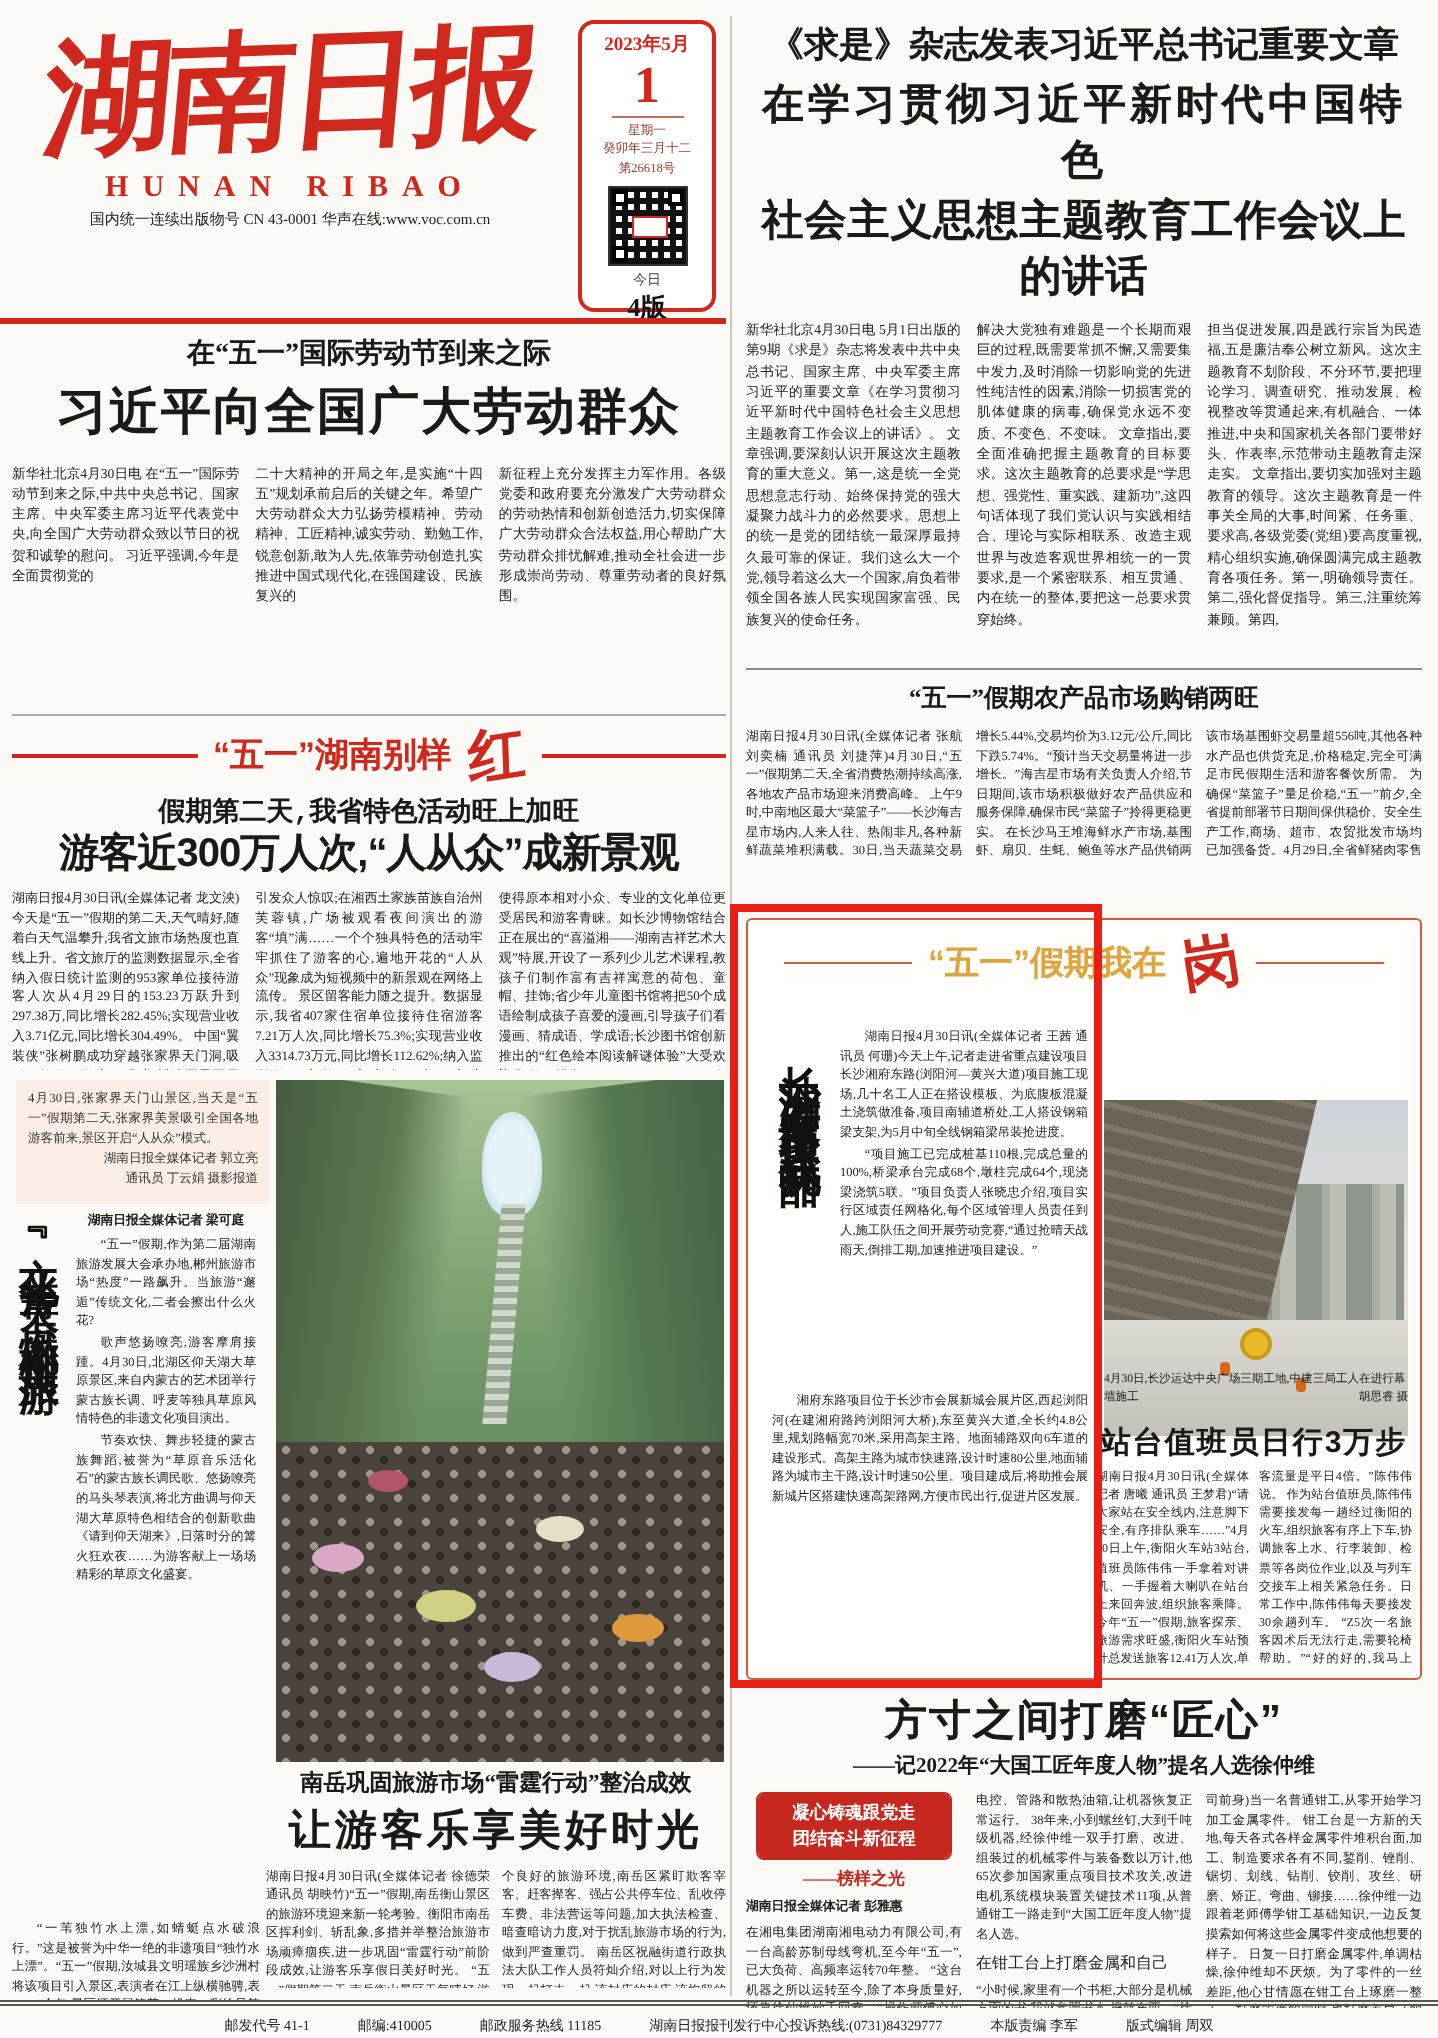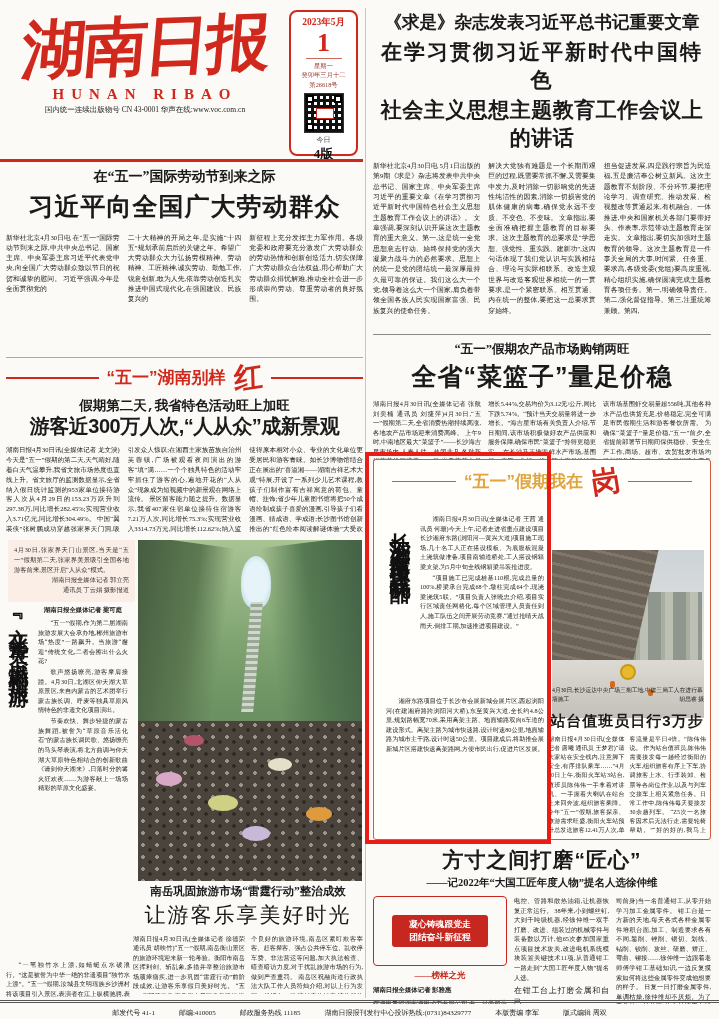--- a/index.html
+++ b/index.html
@@ -78,21 +78,21 @@
   .byline-sm{font-size:6.4px;font-weight:bold;color:#222;}
   
   .gang-box{border:1.5px solid #cf5b40;border-radius:3px;background:#fffefb;box-sizing:border-box;}
   .gline{flex:1;height:1.5px;background:#cf5b40;max-width:64px;}
   .gtext{color:#dfa43c;font-size:17px;font-weight:900;}
   .gchar{color:#d0281c;font-size:29px;font-weight:bold;font-family:"DejaVu Serif",serif;
          transform:rotate(-9deg);display:inline-block;line-height:1;}
   .thick-red{border:4px solid #ea1c16;z-index:6;}
   .station-title{font-size:15px;font-weight:900;letter-spacing:1px;text-align:center;}
   
-  .badge-outer{border:1px solid #c6271e;border-radius:4px;padding:18px;width:96px;margin:0 auto 3px;}
+  .badge-outer{border:1px solid #c6271e;border-radius:4px;padding:0;width:96px;margin:0 auto 3px;}
   .badge-inner{background:#c6271e;color:#fff;font-size:8.8px;font-weight:bold;text-align:center;
                padding:3px 2px;line-height:1.5;border-radius:3px;}
   .badge-sub{color:#c6271e;font-size:8.5px;font-weight:bold;text-align:center;margin:3px 0;}
   .subhead-sm{font-size:8px;font-weight:normal;margin:3px 0;text-indent:0;}
   
   .footer{border-top:3px double #555;display:flex;justify-content:center;gap:24px;
           font-size:7px;color:#222;padding-top:5px;box-sizing:border-box;}
 </style>
 </head>
 <body>
@@ -197,33 +197,32 @@
     </div>
     <p class="smallp" style="height:0;margin:0;"></p>
     <div style="overflow:hidden;">
       <p class="smallp">“今年,景区还开展簪花、投壶、彩绘风筝等传统文化活动,捉泥鳅、滚铁环、打陀螺等趣味活动,深受游客喜爱。”汝城县文旅广体局党组书记邱春介绍,旅游市场不断升温,4月30日该县接待游客近3万人次。</p>
 
     </div>
   </div>
 
   <div class="abs" style="left:133px;top:884px;width:230px;">
     <div class="center" style="font-size:11.5px;font-weight:bold;">南岳巩固旅游市场“雷霆行动”整治成效</div>
-    <div class="center sans" style="font-size:21px;font-weight:400;letter-spacing:2px;margin-top:2px;">让游客乐享美好时光</div>
+    <div class="center sans" style="font-size:21px;font-weight:700;letter-spacing:2px;margin-top:2px;">让游客乐享美好时光</div>
     <div class="cols" style="gap:6px;margin-top:5px;height:60px;">
       <div class="col" style="font-size:6.2px;">湖南日报4月30日讯(全媒体记者 徐德荣 通讯员 胡映竹)“五一”假期,南岳衡山景区的旅游环境迎来新一轮考验。衡阳市南岳区挥利剑、斩乱象,多措并举整治旅游市场顽瘴痼疾,进一步巩固“雷霆行动”前阶段成效,让游客乐享假日美好时光。 “五一”假期第二天,南岳衡山景区天气晴好,游人如织。为给游客营造一</div>
       <div class="col" style="font-size:6.2px;">
         <span>个良好的旅游环境,南岳区紧盯欺客宰客、赶客撵客、强占公共停车位、乱收停车费、非法营运等问题,加大执法检查、暗查暗访力度,对于扰乱旅游市场的行为,做到严查重罚。 南岳区祝融街道行政执法大队工作人员符灿介绍,对以上行为发现一起打击一起,该封店的封店,该拘留的拘留,绝不姑息。</span>
         
       </div>
     </div>
   </div>
 
   <div class="abs center" style="left:373px;top:341px;width:338px;">
     <div style="font-size:12.5px;font-weight:bold;">“五一”假期农产品市场购销两旺</div>
-    <div class="sans" style="font-size:25px;font-weight:900;letter-spacing:1px;margin-top:2px;">全省“菜篮子”量足价稳</div>
     <div class="cols" style="gap:7px;margin-top:6px;height:64px;text-align:left;">
       <div class="col" style="font-size:6.3px;">湖南日报4月30日讯(全媒体记者 张航 刘奕楠 通讯员 刘捷萍)4月30日,“五一”假期第二天,全省消费热潮持续高涨,各地农产品市场迎来消费高峰。 上午9时,中南地区最大“菜篮子”——长沙海吉星市场内,人来人往、热闹非凡,各种新鲜蔬菜堆积满载。30日,当天蔬菜交易量达1.3万吨,同比</div>
       <div class="col" style="font-size:6.3px;">增长5.44%,交易均价为3.12元/公斤,同比下跌5.74%。“预计当天交易量将进一步增长。”海吉星市场有关负责人介绍,节日期间,该市场积极做好农产品供应和服务保障,确保市民“菜篮子”拎得更稳更实。 在长沙马王堆海鲜水产市场,基围虾、扇贝、生蚝、鲍鱼等水产品供销两旺,相关负责人告诉记者,近两日</div>
       <div class="col" style="font-size:6.3px;">该市场基围虾交易量超556吨,其他各种水产品也供货充足,价格稳定,完全可满足市民假期生活和游客餐饮所需。 为确保“菜篮子”量足价稳,“五一”前夕,全省提前部署节日期间保供稳价、安全生产工作,商场、超市、农贸批发市场均已加强备货。4月29日,全省鲜猪肉零售均价26.56元/公斤,较节前微降0.7%;蔬菜、鸡蛋零售均价微涨0.1%。</div>
     </div>
   </div>
 
   <div class="abs gang-box" style="left:373px;top:459px;width:338px;height:381px;">
     <div class="banner" style="margin-top:7px;padding:0 10px;">
       <div class="gline"></div>

